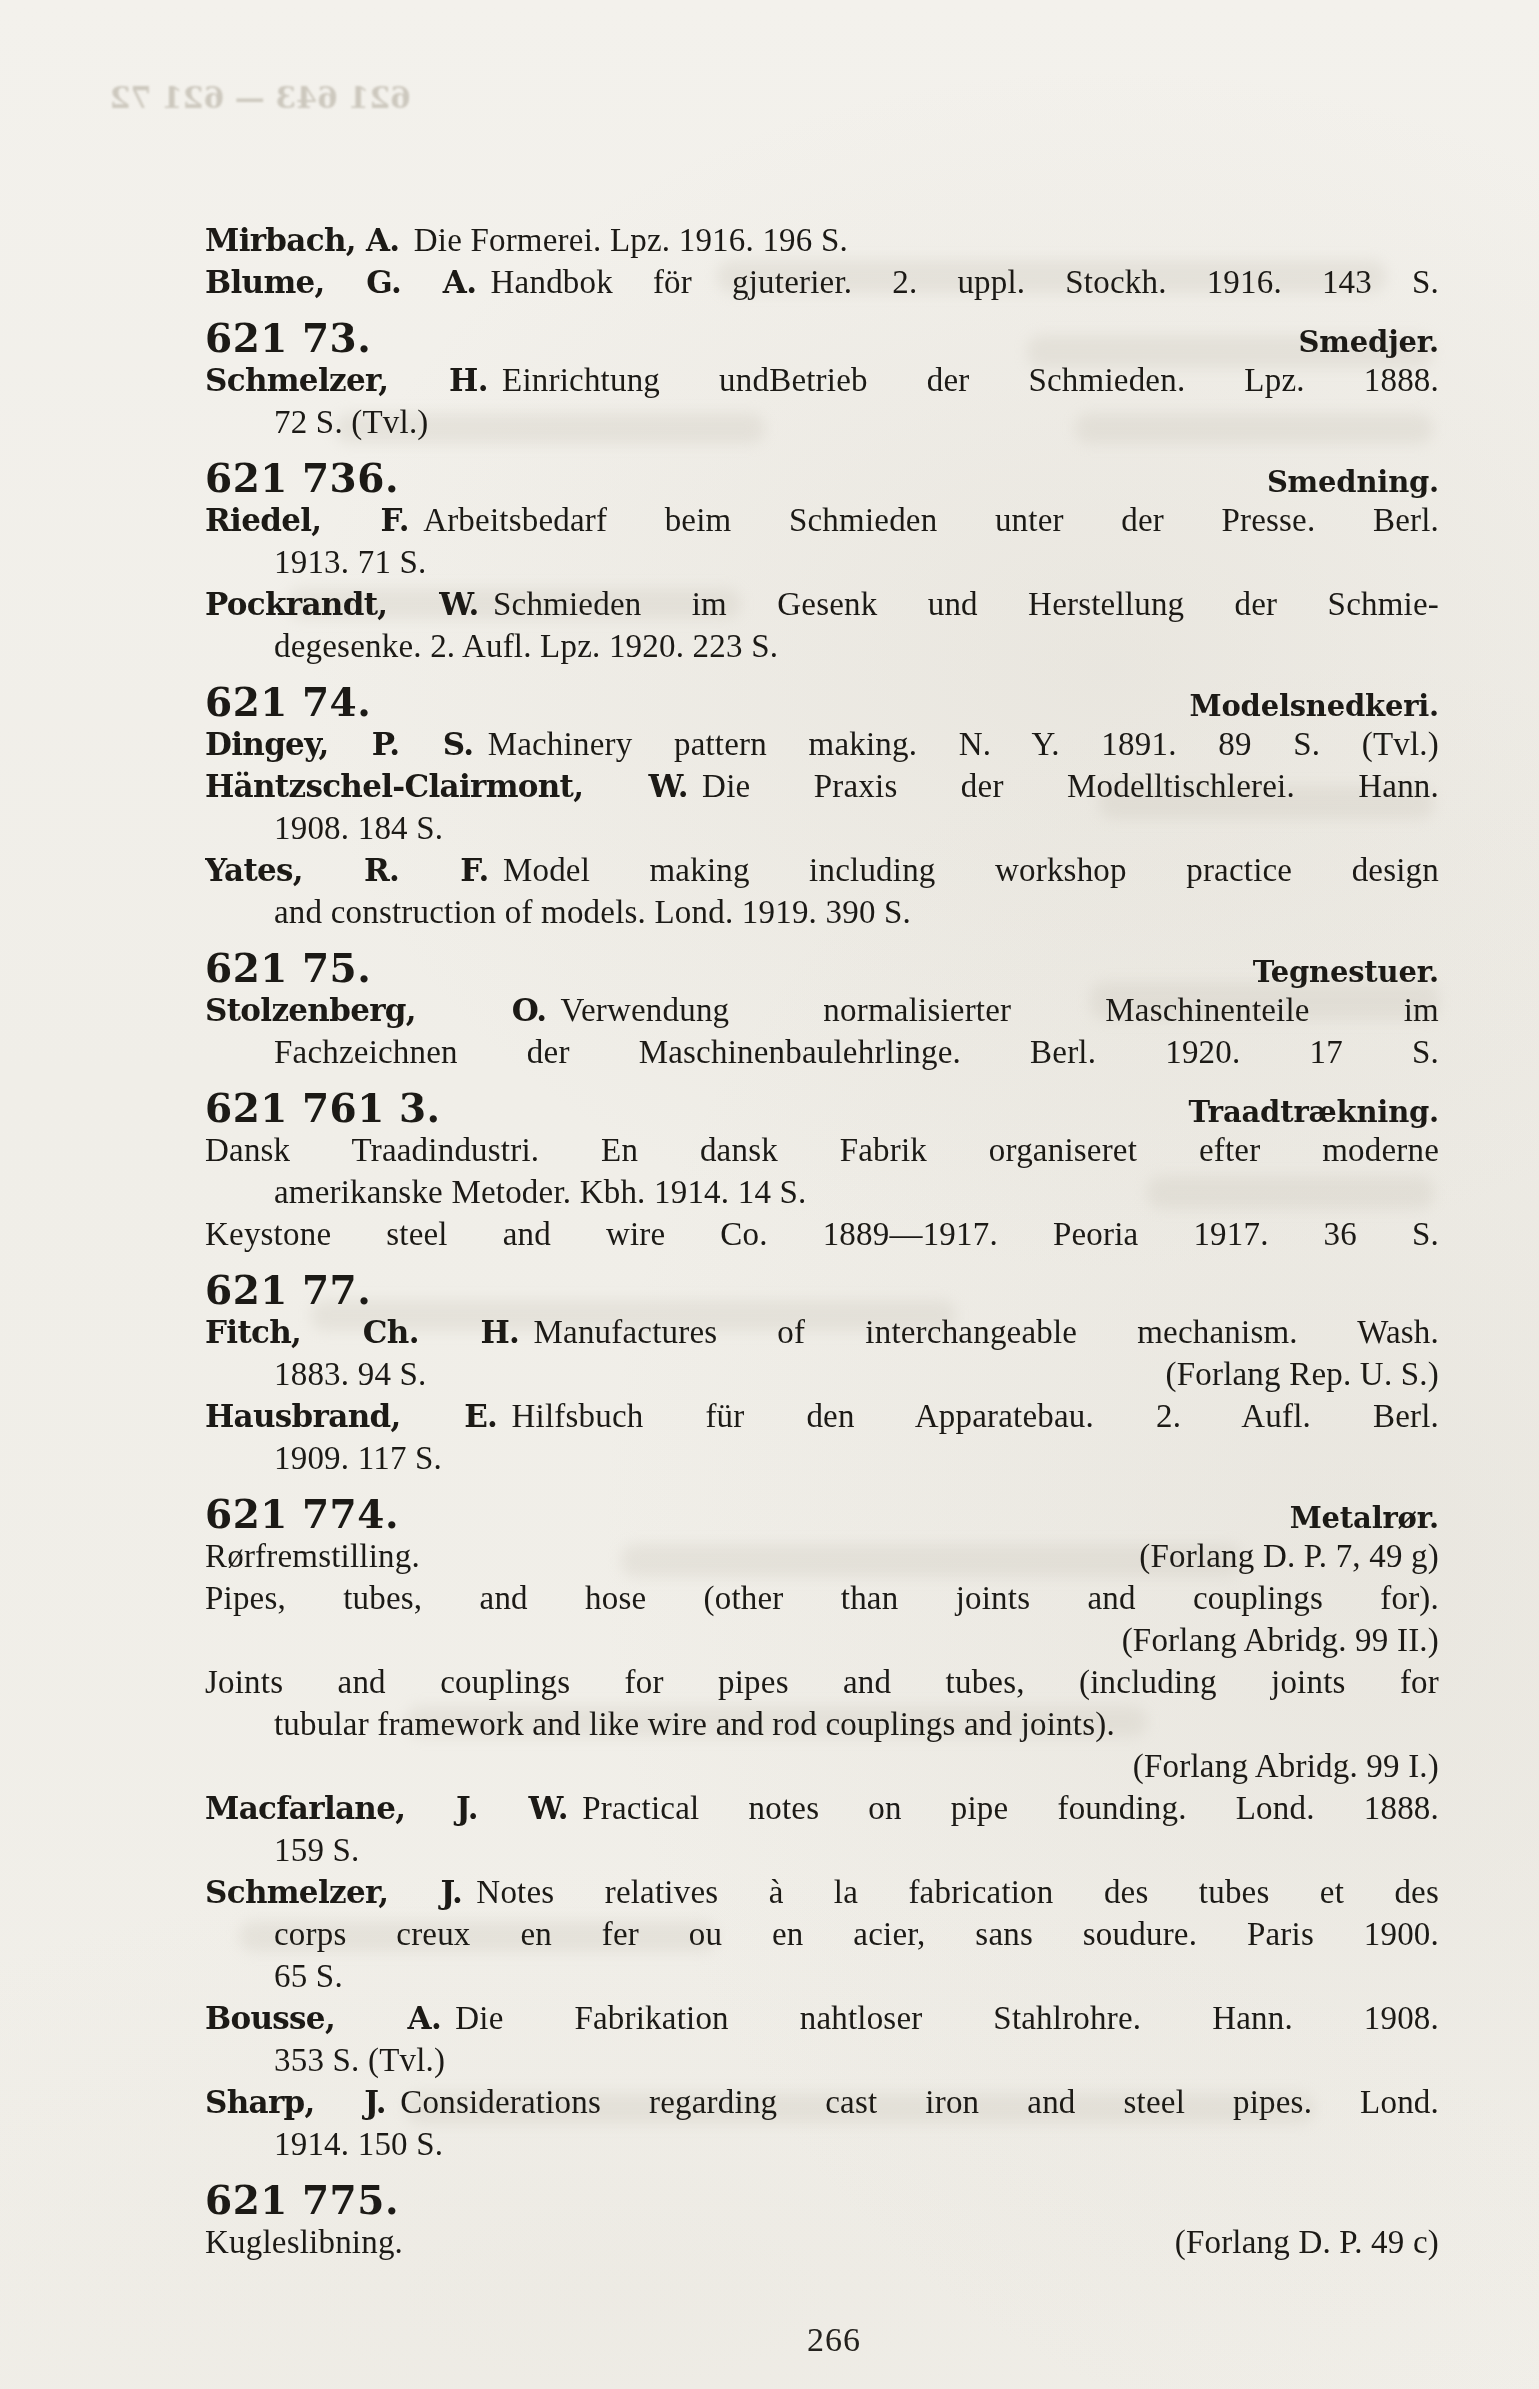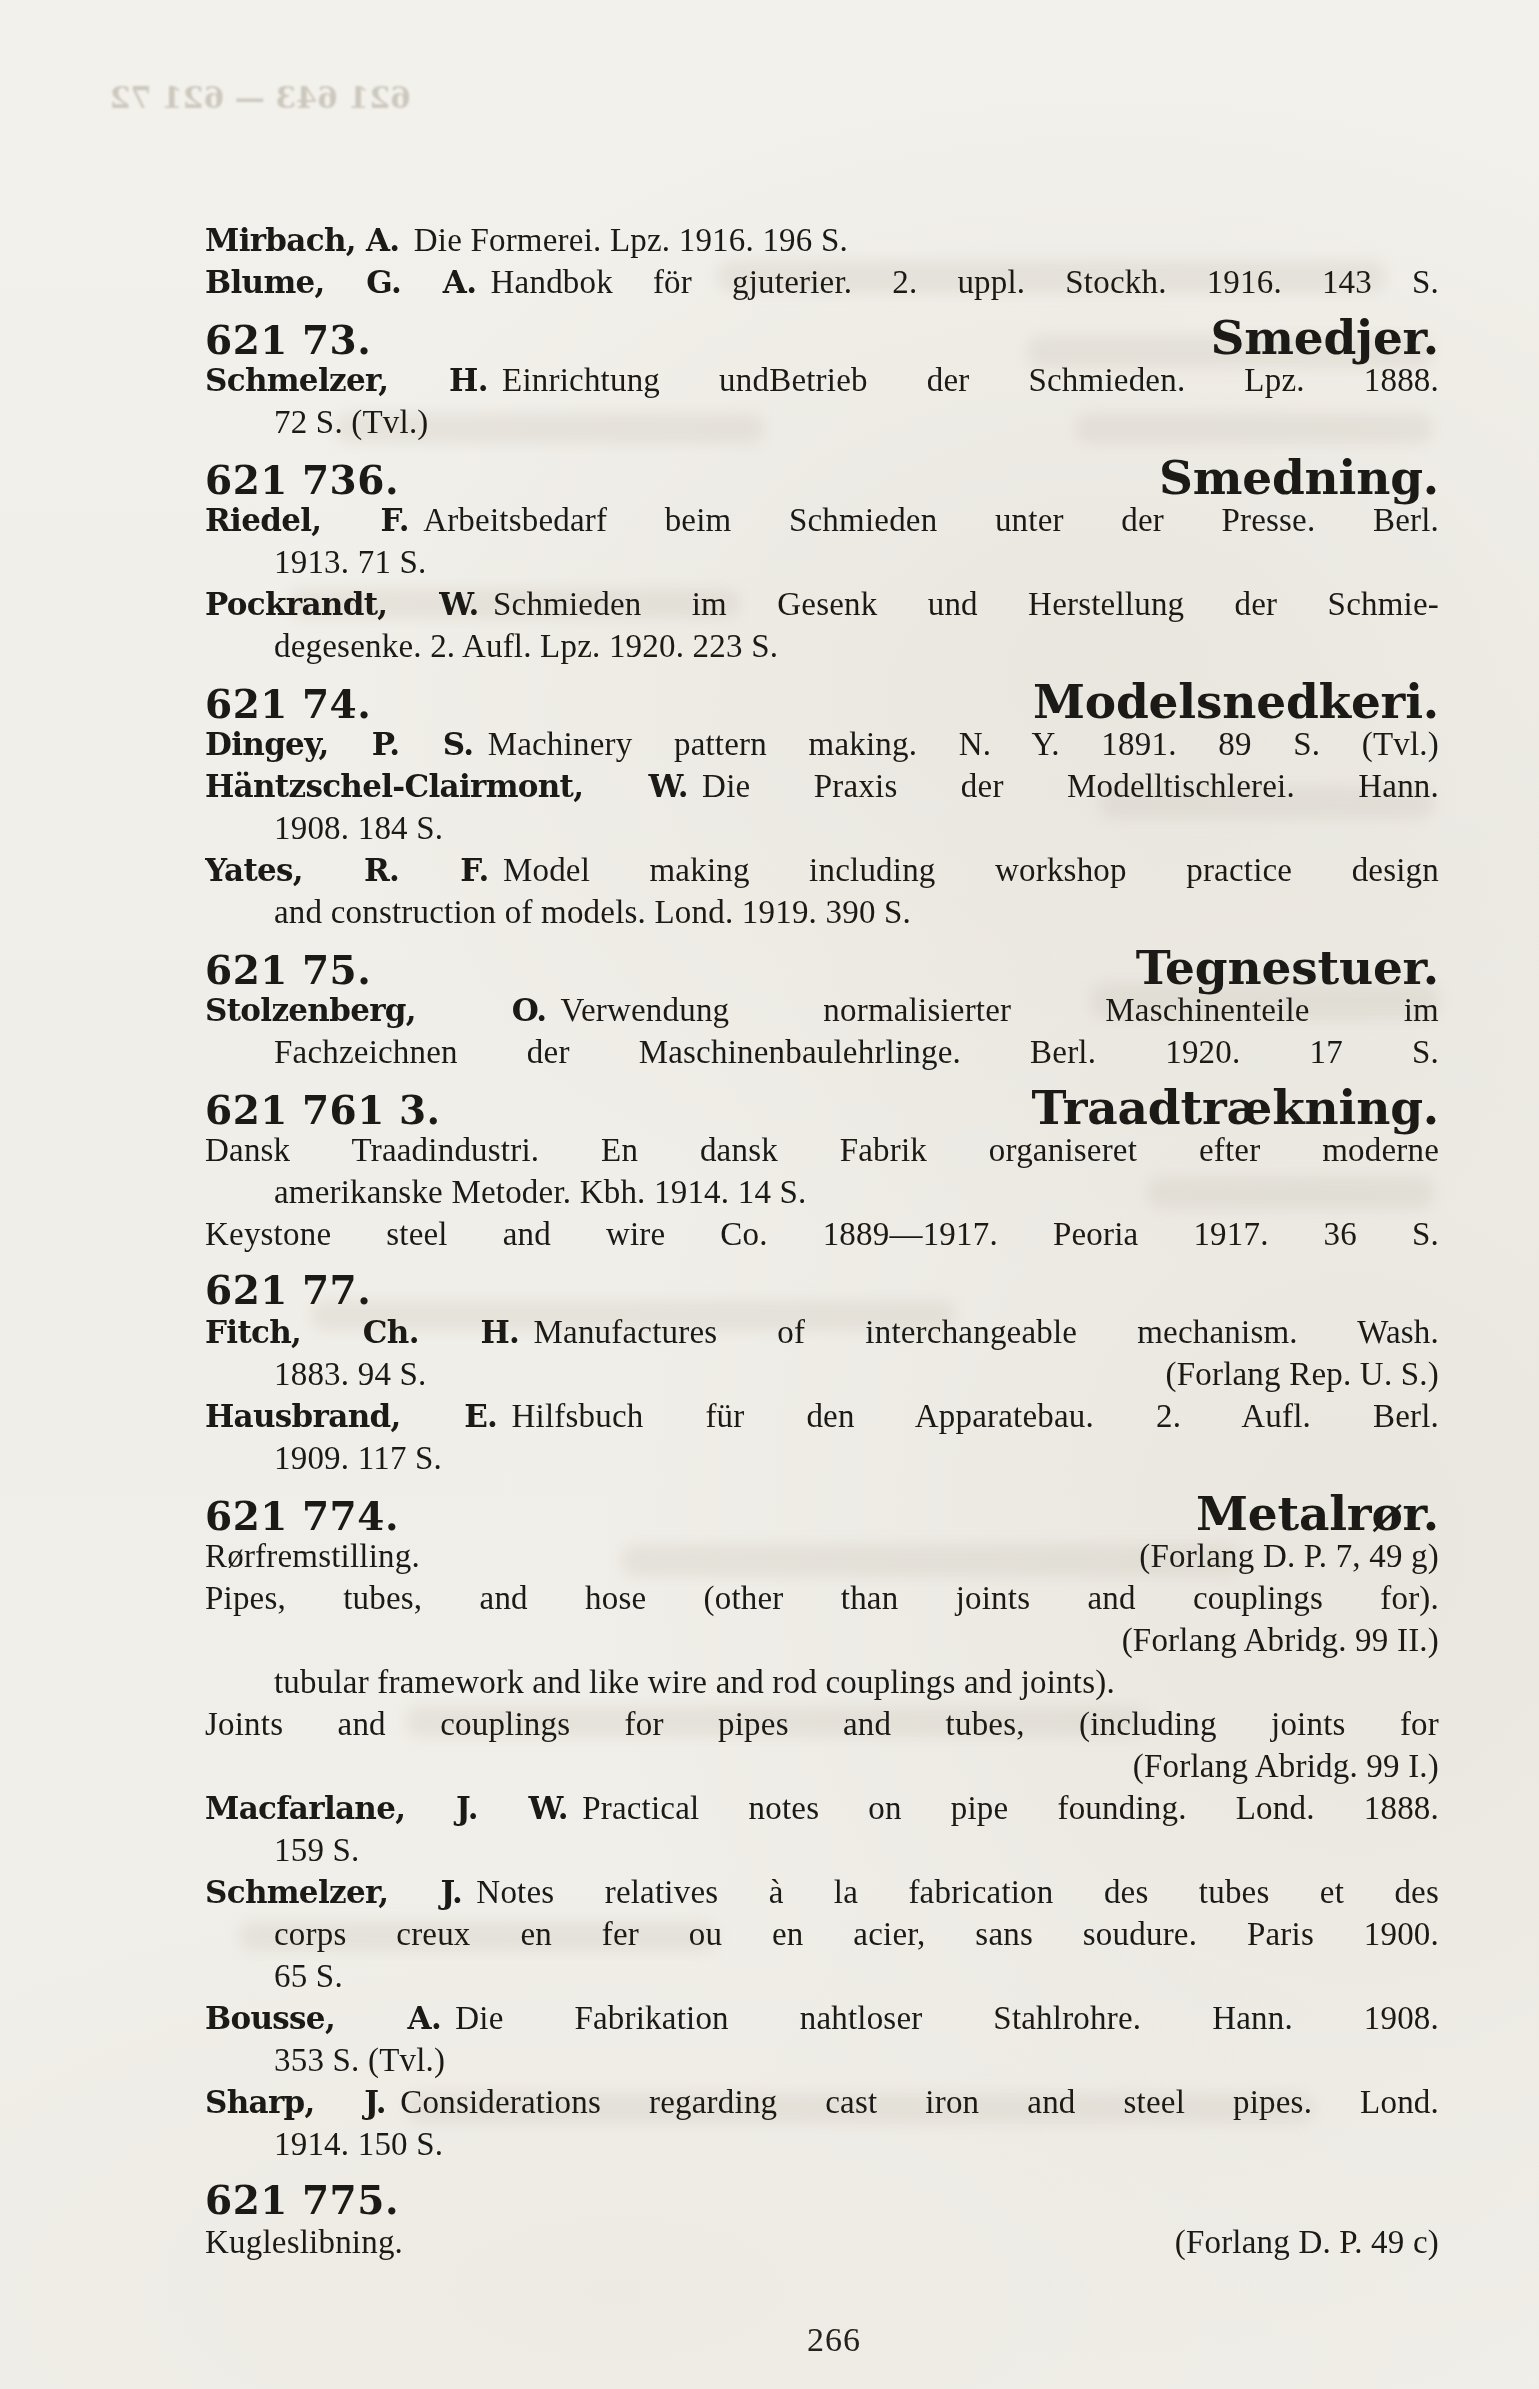--- a/index.html
+++ b/index.html
@@ -75,21 +75,21 @@
     justify-content: space-between;
     align-items: baseline;
     margin-top: 14px;
     height: 42px;
     line-height: 42px;
     font-family: "DejaVu Serif", serif;
     font-weight: bold;
     gap: 16px;
   }
   .section .code   { font-size: 39px; letter-spacing: 0.5px; }
-  .section .heading{ font-size: 47px; letter-spacing: -0.2px; }
+  .section .heading{ font-size: 29px; letter-spacing: -0.2px; }
   .split { display: flex; justify-content: space-between; }
   .split .rt { margin-left: auto; }
   .right-line { text-align: right; }
   .page-number {
     position: absolute;
     left: 217px; width: 1234px;
     top: 2321px;
     text-align: center;
     font-size: 34px;
     letter-spacing: 1px;
@@ -171,22 +171,22 @@
       <div class="row section">
         <span class="code">621 774.</span>
         <span class="heading">Metalrør.</span>
       </div>
       <div class="row split">
         <span>Rørfremstilling.</span>
         <span class="rt">(Forlang D. P. 7, 49 g)</span>
       </div>
       <div class="row just"><span>Pipes, tubes, and hose (other than joints and couplings for).</span></div>
       <div class="row right-line"><span>(Forlang Abridg. 99 II.)</span></div>
+      <div class="row just"><span>Joints and couplings for pipes and tubes, (including joints for</span></div>
       <div class="row indent"><span>tubular framework and like wire and rod couplings and joints).</span></div>
-      <div class="row just"><span>Joints and couplings for pipes and tubes, (including joints for</span></div>
       <div class="row right-line"><span>(Forlang Abridg. 99 I.)</span></div>
       <div class="row just"><span class="author">Macfarlane, J. W.</span><span>Practical notes on pipe founding. Lond. 1888.</span></div>
       <div class="row indent"><span>159 S.</span></div>
       <div class="row just"><span class="author">Schmelzer, J.</span><span>Notes relatives à la fabrication des tubes et des</span></div>
       <div class="row just indent"><span>corps creux en fer ou en acier, sans soudure. Paris 1900.</span></div>
       <div class="row indent"><span>65 S.</span></div>
       <div class="row just"><span class="author">Bousse, A.</span><span>Die Fabrikation nahtloser Stahlrohre. Hann. 1908.</span></div>
       <div class="row indent"><span>353 S. (Tvl.)</span></div>
       <div class="row just"><span class="author">Sharp, J.</span><span>Considerations regarding cast iron and steel pipes. Lond.</span></div>
       <div class="row indent"><span>1914. 150 S.</span></div>

